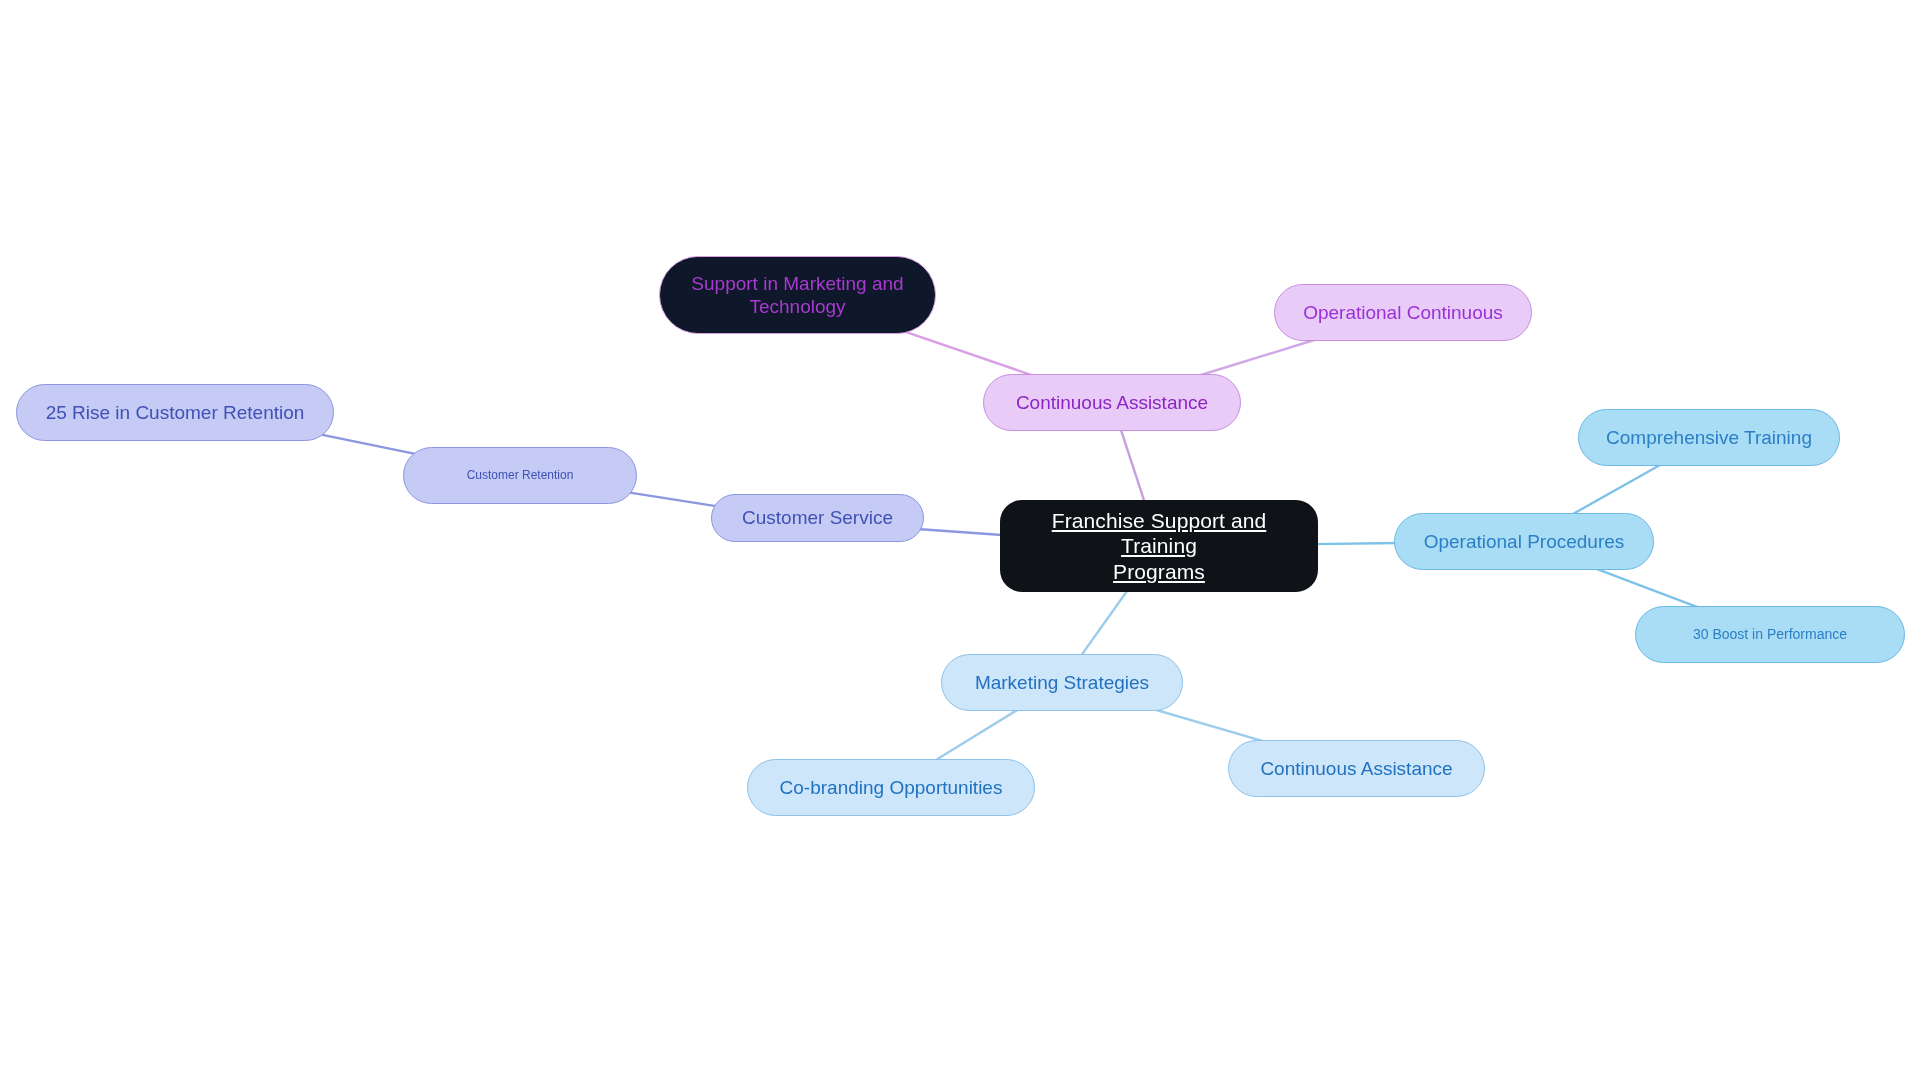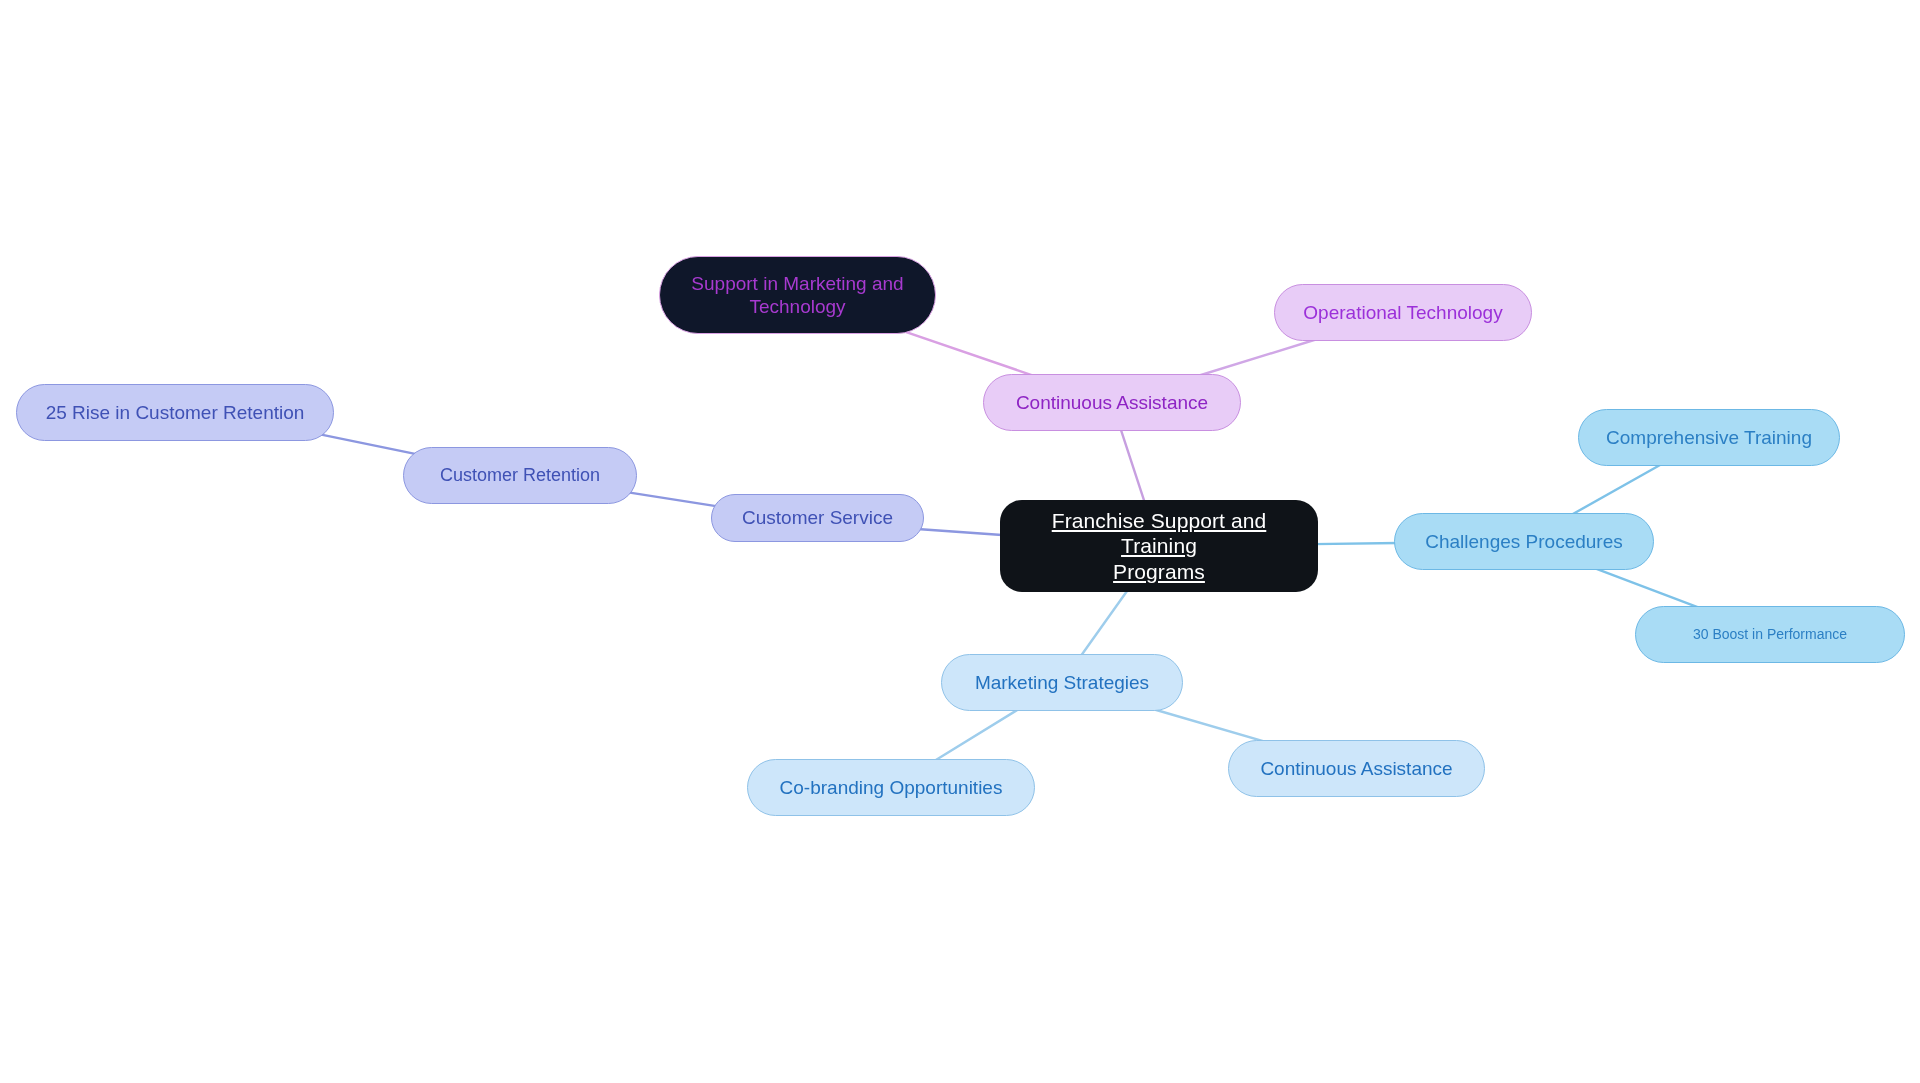--- a/index.html
+++ b/index.html
@@ -69,26 +69,26 @@
       <line x1="1569.8155766536076" y1="515.7442163677017" x2="1663.138362515943" y2="463.2816772883347" stroke="#7ec2e8" stroke-width="2.4" stroke-linecap="round"></line>
       <line x1="1587.2585490986976" y1="565.4148173421905" x2="1706.1546972360957" y2="610.3633611502313" stroke="#7ec2e8" stroke-width="2.4" stroke-linecap="round"></line>
       <line x1="1127.94159187835" y1="589.7059042124251" x2="1081.3756313395065" y2="655.2342919810038" stroke="#9ecdec" stroke-width="2.4" stroke-linecap="round"></line>
       <line x1="1019.9646105781706" y1="708.3112040309479" x2="933.850933657961" y2="761.18802319248" stroke="#9ecdec" stroke-width="2.4" stroke-linecap="round"></line>
       <line x1="1135.6862976449825" y1="704.0179001611833" x2="1281.1107712826524" y2="746.4848092709954" stroke="#9ecdec" stroke-width="2.4" stroke-linecap="round"></line>
     </svg>
   <div id="nodes">
       <div class="node node-root" style="left: 1000px; top: 500px; width: 318px; height: 92px; background: rgb(15, 19, 24); color: rgb(255, 255, 255); border-color: rgb(15, 19, 24); font-size: 21px;"><span class="node-label">Franchise Support and Training
 Programs</span></div>
       <div class="node" style="left: 711px; top: 494px; width: 213px; height: 48px; background: rgb(197, 203, 245); color: rgb(63, 81, 181); border-color: rgb(140, 151, 224); font-size: 19px;"><span class="node-label">Customer Service</span></div>
-      <div class="node" style="left: 403px; top: 447px; width: 234px; height: 57px; background: rgb(197, 203, 245); color: rgb(63, 81, 181); border-color: rgb(140, 151, 224); font-size: 18px;"><span class="node-label">Customer Retention</span></div>
+      <div class="node" style="left: 403px; top: 447px; width: 234px; height: 57px; background: rgb(197, 203, 245); color: rgb(63, 81, 181); border-color: rgb(140, 151, 224); font-size: 12px;"><span class="node-label">Customer Retention</span></div>
       <div class="node" style="left: 16px; top: 376px; width: 318px; height: 57px; background: rgb(197, 203, 245); color: rgb(63, 81, 181); border-color: rgb(140, 151, 224); font-size: 19px; margin-top: 8px;"><span class="node-label">25 Rise in Customer Retention</span></div>
       <div class="node" style="left: 983px; top: 374px; width: 258px; height: 57px; background: rgb(232, 204, 247); color: rgb(142, 36, 196); border-color: rgb(200, 143, 224); font-size: 19px;"><span class="node-label">Continuous Assistance</span></div>
       <div class="node" style="left: 659px; top: 256px; width: 277px; height: 78px; background: #0f172a; color: rgb(168, 58, 208); border-color: rgb(217, 160, 227); font-size: 19px;"><span class="node-label">Support in Marketing and
 Technology</span></div>
-      <div class="node" style="left: 1274px; top: 284px; width: 258px; height: 57px; background: rgb(232, 204, 247); color: rgb(155, 48, 217); border-color: rgb(200, 143, 224); font-size: 19px;"><span class="node-label">Operational Technology</span></div>
-      <div class="node" style="left: 1394px; top: 513px; width: 260px; height: 57px; background: rgb(169, 220, 245); color: rgb(43, 127, 196); border-color: rgb(108, 184, 229); font-size: 19px;"><span class="node-label">Challenges Procedures</span></div>
+      <div class="node" style="left: 1274px; top: 284px; width: 258px; height: 57px; background: rgb(232, 204, 247); color: rgb(155, 48, 217); border-color: rgb(200, 143, 224); font-size: 19px;"><span class="node-label">Operational Continuous</span></div>
+      <div class="node" style="left: 1394px; top: 513px; width: 260px; height: 57px; background: rgb(169, 220, 245); color: rgb(43, 127, 196); border-color: rgb(108, 184, 229); font-size: 19px;"><span class="node-label">Operational Procedures</span></div>
       <div class="node" style="left: 1578px; top: 409px; width: 262px; height: 57px; background: rgb(169, 220, 245); color: rgb(43, 127, 196); border-color: rgb(108, 184, 229); font-size: 19px;"><span class="node-label">Comprehensive Training</span></div>
       <div class="node" style="left: 1635px; top: 606px; width: 270px; height: 57px; background: rgb(169, 220, 245); color: rgb(43, 127, 196); border-color: rgb(108, 184, 229); font-size: 14px;"><span class="node-label">30 Boost in Performance</span></div>
       <div class="node" style="left: 941px; top: 654px; width: 242px; height: 57px; background: rgb(205, 230, 250); color: rgb(34, 114, 192); border-color: rgb(143, 194, 232); font-size: 19px;"><span class="node-label">Marketing Strategies</span></div>
       <div class="node" style="left: 747px; top: 759px; width: 288px; height: 57px; background: rgb(205, 230, 250); color: rgb(34, 114, 192); border-color: rgb(143, 194, 232); font-size: 19px;"><span class="node-label">Co-branding Opportunities</span></div>
       <div class="node" style="left: 1228px; top: 740px; width: 257px; height: 57px; background: rgb(205, 230, 250); color: rgb(34, 114, 192); border-color: rgb(143, 194, 232); font-size: 19px;"><span class="node-label">Continuous Assistance</span></div>
     </div>
 </div>
 
 </body></html>

